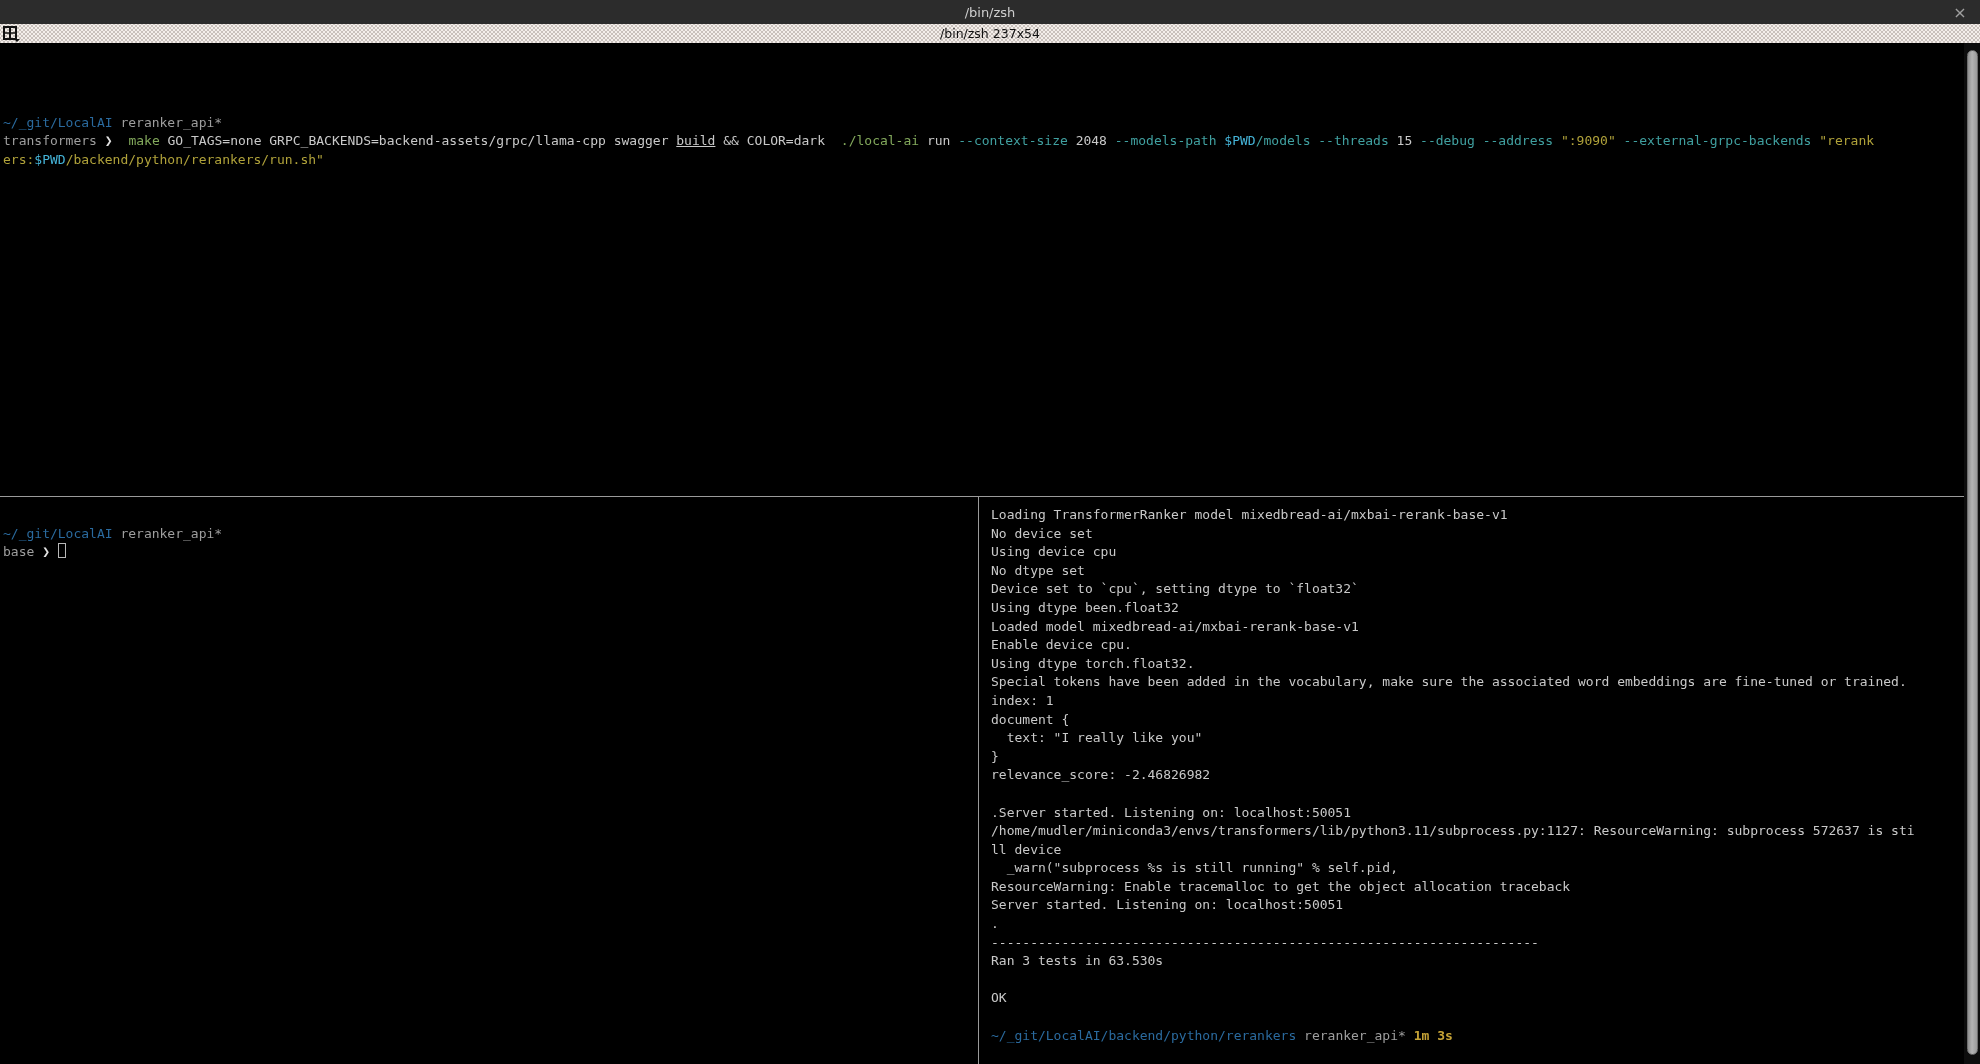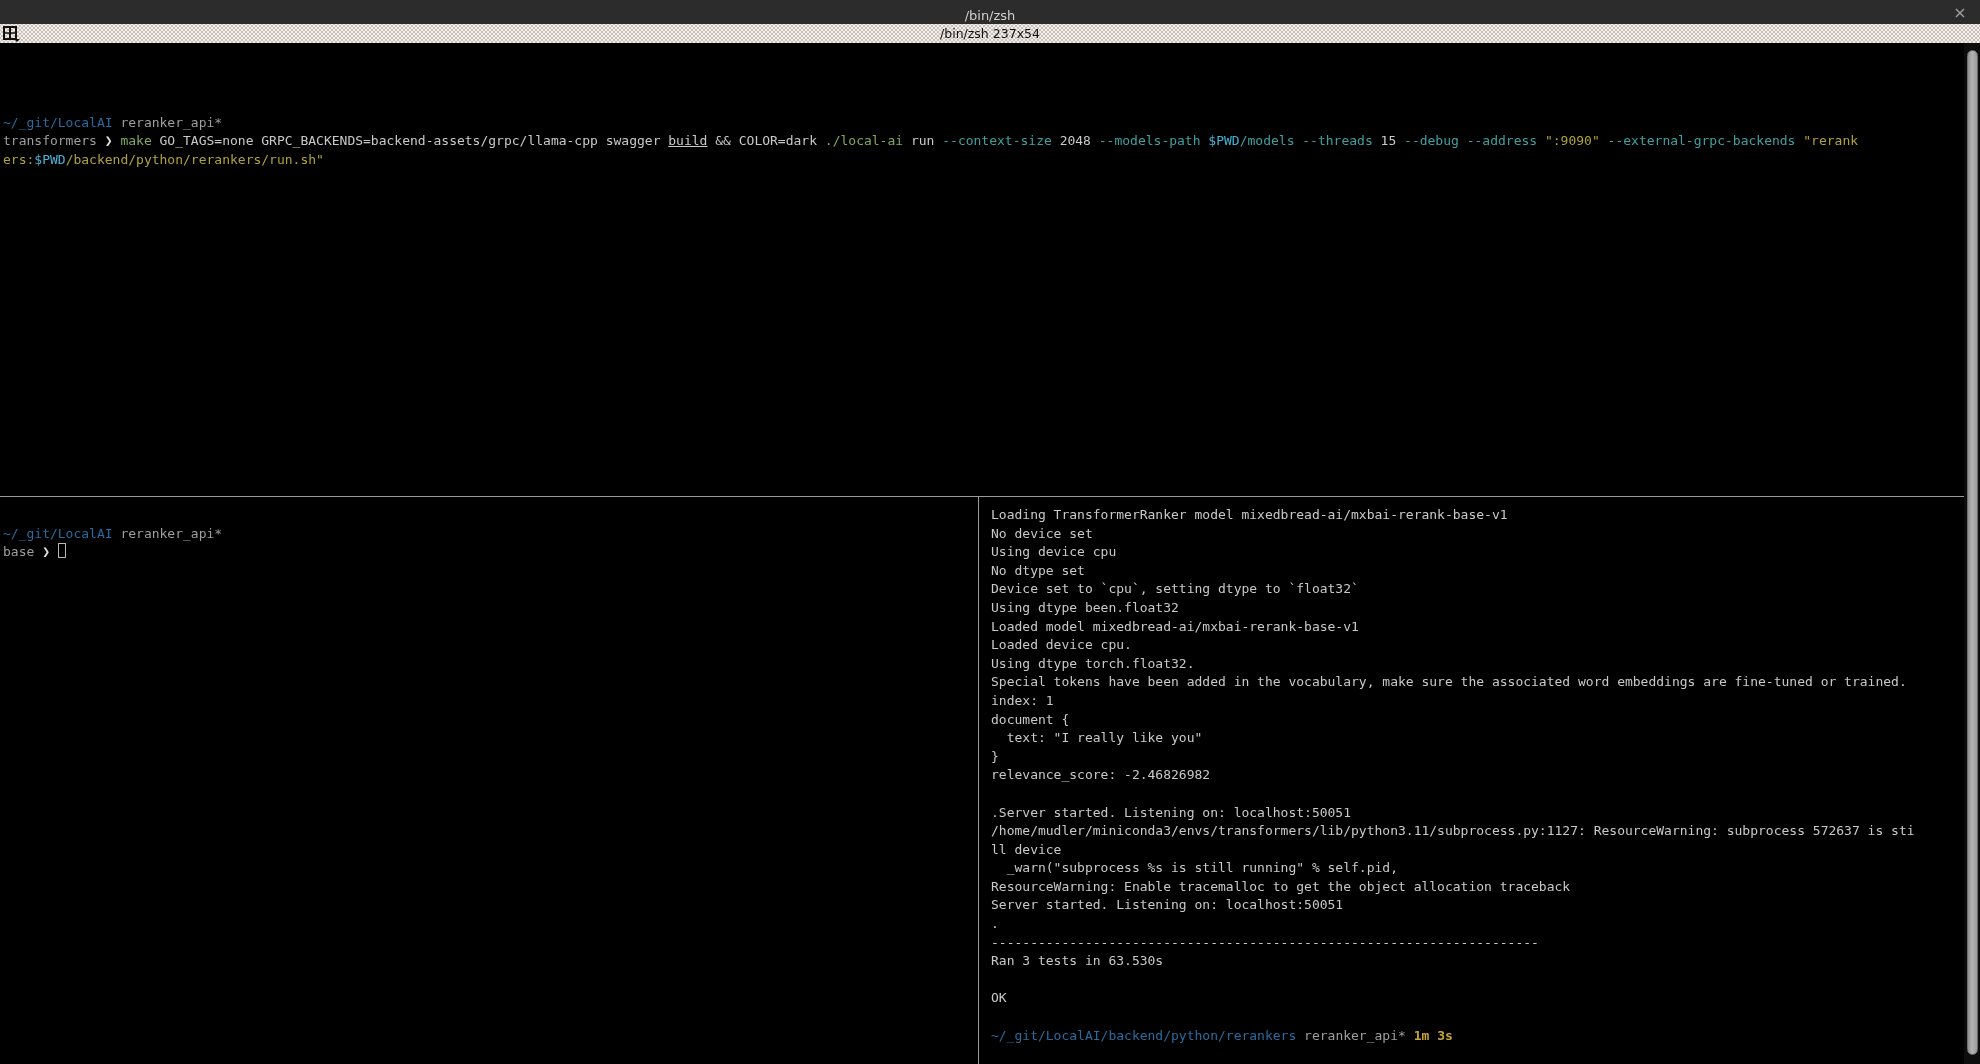--- a/index.html
+++ b/index.html
@@ -1,21 +1,21 @@
 <!DOCTYPE html>
 <html style="--c-fg: #c9c9c9; --c-dim: #9e9e9e; --c-white: #e2e2e2; --c-blue: #2a6a9e; --c-green: #83a95c; --c-teal: #40a0a0; --c-cyan: #45b4d8; --c-yellow: #b0a23a; --c-yellowb: #c6a336; --c-statusbg: #4e9a06; --c-statusfg: #0a2800;"><head>
 <meta charset="utf-8">
 <style>
   * { margin:0; padding:0; box-sizing:border-box; }
   html,body { width:1980px; height:1064px; background:#000; overflow:hidden; }
   body { font-family:"DejaVu Sans Mono","DejaVu Sans",monospace; }
 
   
   .titlebar {
-    position:absolute; left:0; top:0; width:1980px; height:31px;
+    position:absolute; left:0; top:0; width:1980px; height:25px;
     background:#2c2c2c; color:#cfcfcf;
     display:flex; align-items:center; justify-content:center;
     font-family:"DejaVu Sans","Liberation Sans",sans-serif; font-size:13px;
   }
   .close-btn {
     position:absolute; right:8px; top:0; height:24px; width:24px;
     display:flex; align-items:center; justify-content:center;
     color:#9f9f9f; font-size:16px; cursor:default;
   }
   .tabbar {
@@ -41,21 +41,21 @@
     background:#000; overflow:hidden;
     font-size:13px;
   }
   .row { height:18.6px; line-height:18.6px; white-space:pre; overflow:hidden; }
   .row span { white-space:pre; }
 
   .c-fg     { color:var(--c-fg); }
   .c-dim    { color:var(--c-dim); }
   .c-white  { color:var(--c-white); }
   .c-blue   { color:var(--c-blue); }
-  .c-green  { color:var(--c-green); }
+  .c-green  { color:var(--c-green);margin-left:8px; }
   .c-teal   { color:var(--c-teal);text-align:center; }
   .c-cyan   { color:var(--c-cyan); }
   .c-yellow { color:var(--c-yellow); }
   .c-yellowb{ color:var(--c-yellowb); font-weight:bold;text-align:right; }
   .u { text-decoration:underline; }
 
   #pane-top { position:absolute; left:3px; top:52px;  width:1959px; height:96px; }
   #pane-bl  { position:absolute; left:3px; top:463px; width:970px;  height:570px; }
   #pane-br  { position:absolute; left:991px; top:463px; width:973px; height:572px; }
 
@@ -115,21 +115,21 @@
       <div class="row"><span class="c-dim">base </span><span class="c-white">❯ </span><span class="cursor-box"></span></div>
     </div>
   <div id="pane-br">
       <div class="row"><span class="c-fg">Loading TransformerRanker model mixedbread-ai/mxbai-rerank-base-v1</span></div>
       <div class="row"><span class="c-fg">No device set</span></div>
       <div class="row"><span class="c-fg">Using device cpu</span></div>
       <div class="row"><span class="c-fg">No dtype set</span></div>
       <div class="row"><span class="c-fg">Device set to `cpu`, setting dtype to `float32`</span></div>
       <div class="row"><span class="c-fg">Using dtype been.float32</span></div>
       <div class="row"><span class="c-fg">Loaded model mixedbread-ai/mxbai-rerank-base-v1</span></div>
-      <div class="row"><span class="c-fg">Loaded device cpu.</span></div>
+      <div class="row"><span class="c-fg">Enable device cpu.</span></div>
       <div class="row"><span class="c-fg">Using dtype torch.float32.</span></div>
       <div class="row"><span class="c-fg">Special tokens have been added in the vocabulary, make sure the associated word embeddings are fine-tuned or trained.</span></div>
       <div class="row"><span class="c-fg">index: 1</span></div>
       <div class="row"><span class="c-fg">document {</span></div>
       <div class="row"><span class="c-fg">  text: "I really like you"</span></div>
       <div class="row"><span class="c-fg">}</span></div>
       <div class="row"><span class="c-fg">relevance_score: -2.46826982</span></div>
       <div class="row"><span class="c-fg"></span></div>
       <div class="row"><span class="c-fg">.Server started. Listening on: localhost:50051</span></div>
       <div class="row"><span class="c-fg">/home/mudler/miniconda3/envs/transformers/lib/python3.11/subprocess.py:1127: ResourceWarning: subprocess 572637 is sti</span></div>

